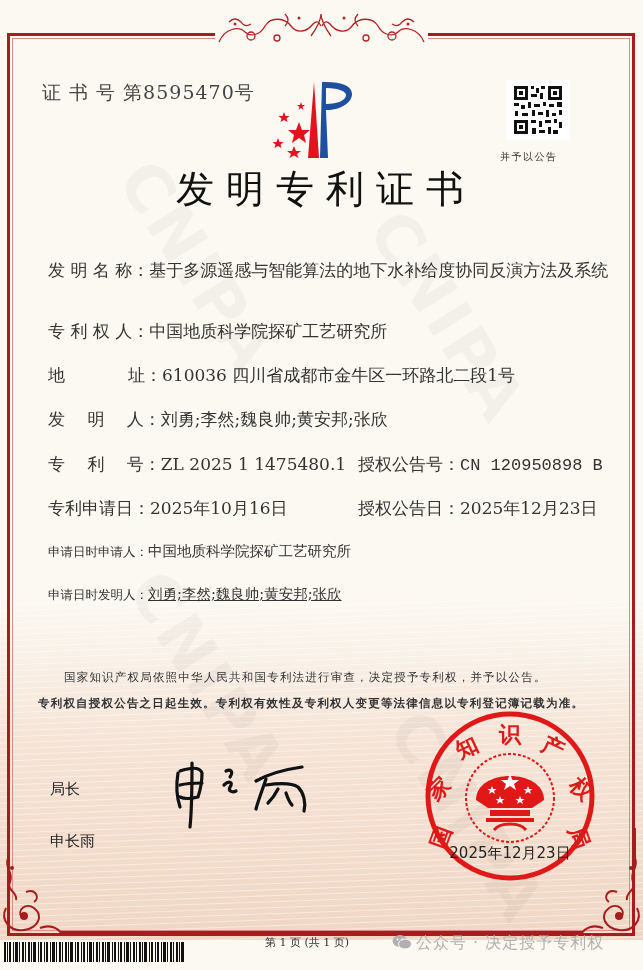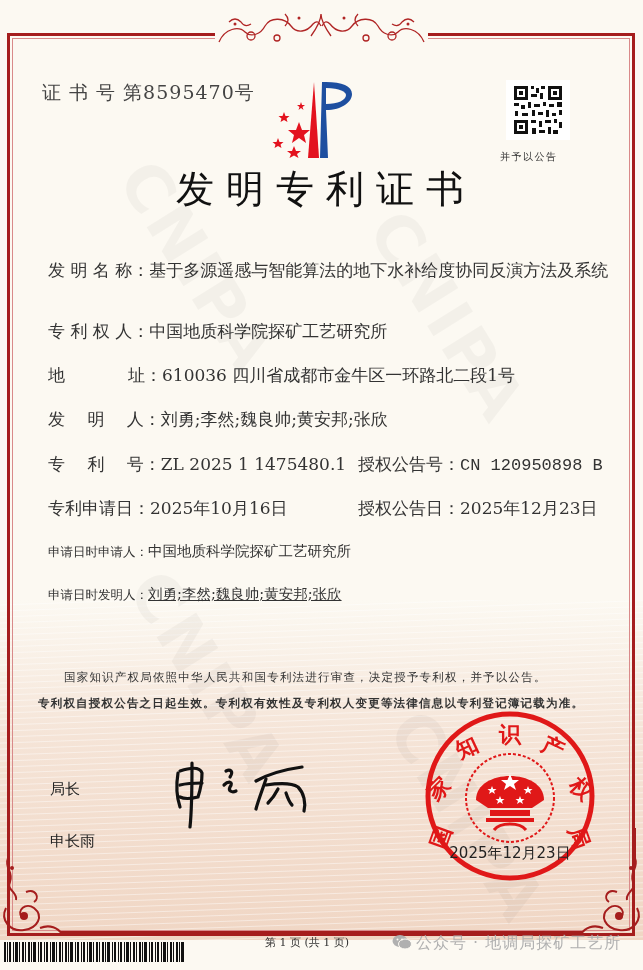--- a/index.html
+++ b/index.html
@@ -324,14 +324,14 @@
       <rect x="177" y="0" width="3" height="20"></rect>
   </g>
 </svg>
 
 <div class="abs footer-wm">
   <svg width="20" height="16" viewBox="0 0 20 16" style="vertical-align:-2px;margin-right:4px;">
     <ellipse cx="8" cy="7" rx="7.5" ry="6" fill="#b0b0b0"></ellipse>
     <ellipse cx="13" cy="10" rx="6.5" ry="5" fill="#b0b0b0" stroke="#fcf9f2" stroke-width="1"></ellipse>
     <circle cx="5.5" cy="5.5" r="1" fill="#fcf9f2"></circle>
       <circle cx="10" cy="5.5" r="1" fill="#fcf9f2"></circle>
-  </svg><span>公众号 · 地调局探矿工艺所</span>
+  </svg><span>公众号 · 决定授予专利权</span>
 </div>
 
 </body></html>

